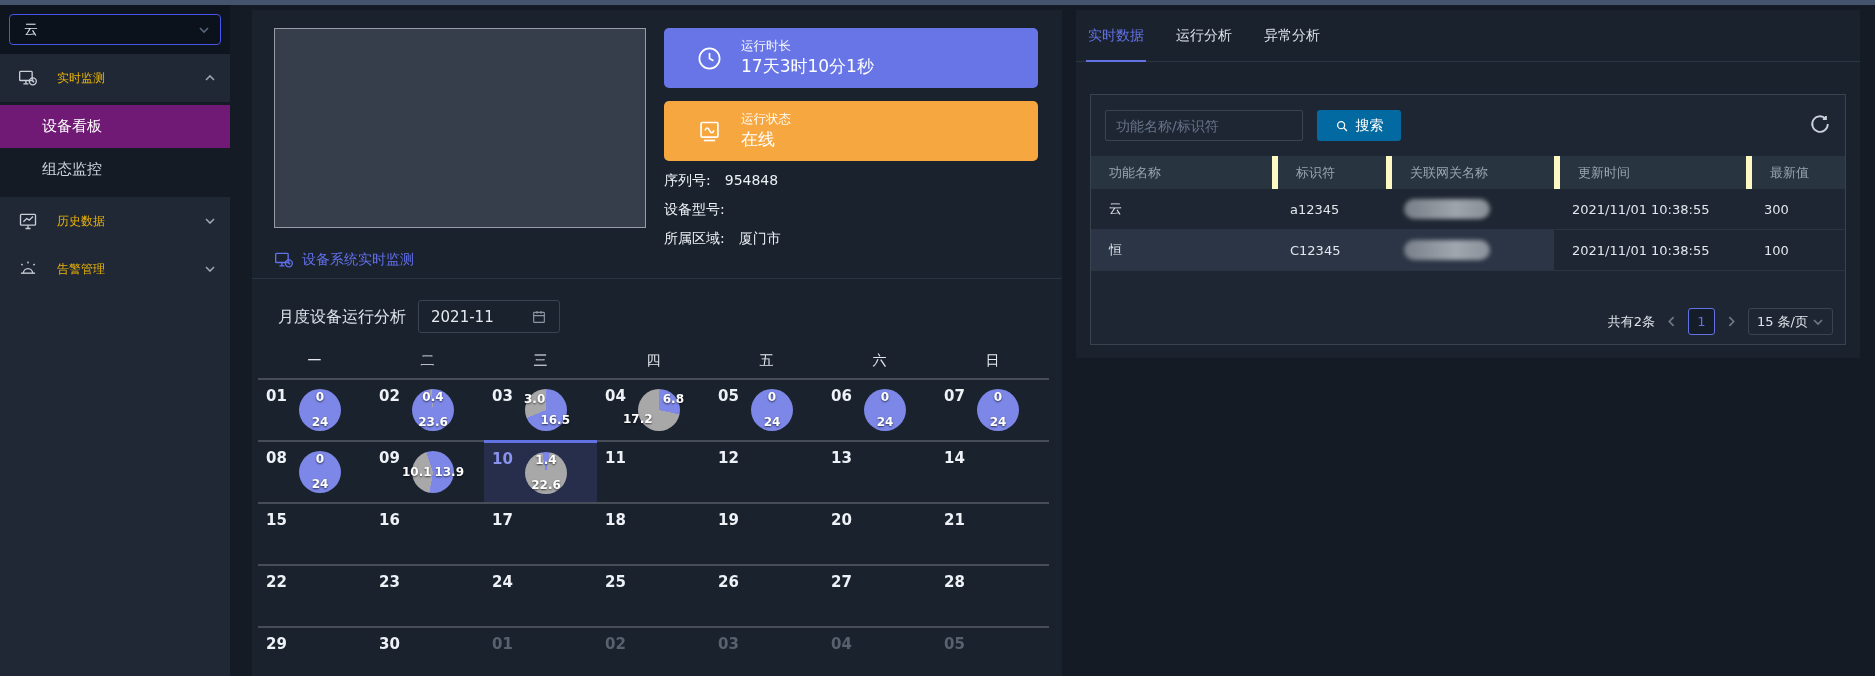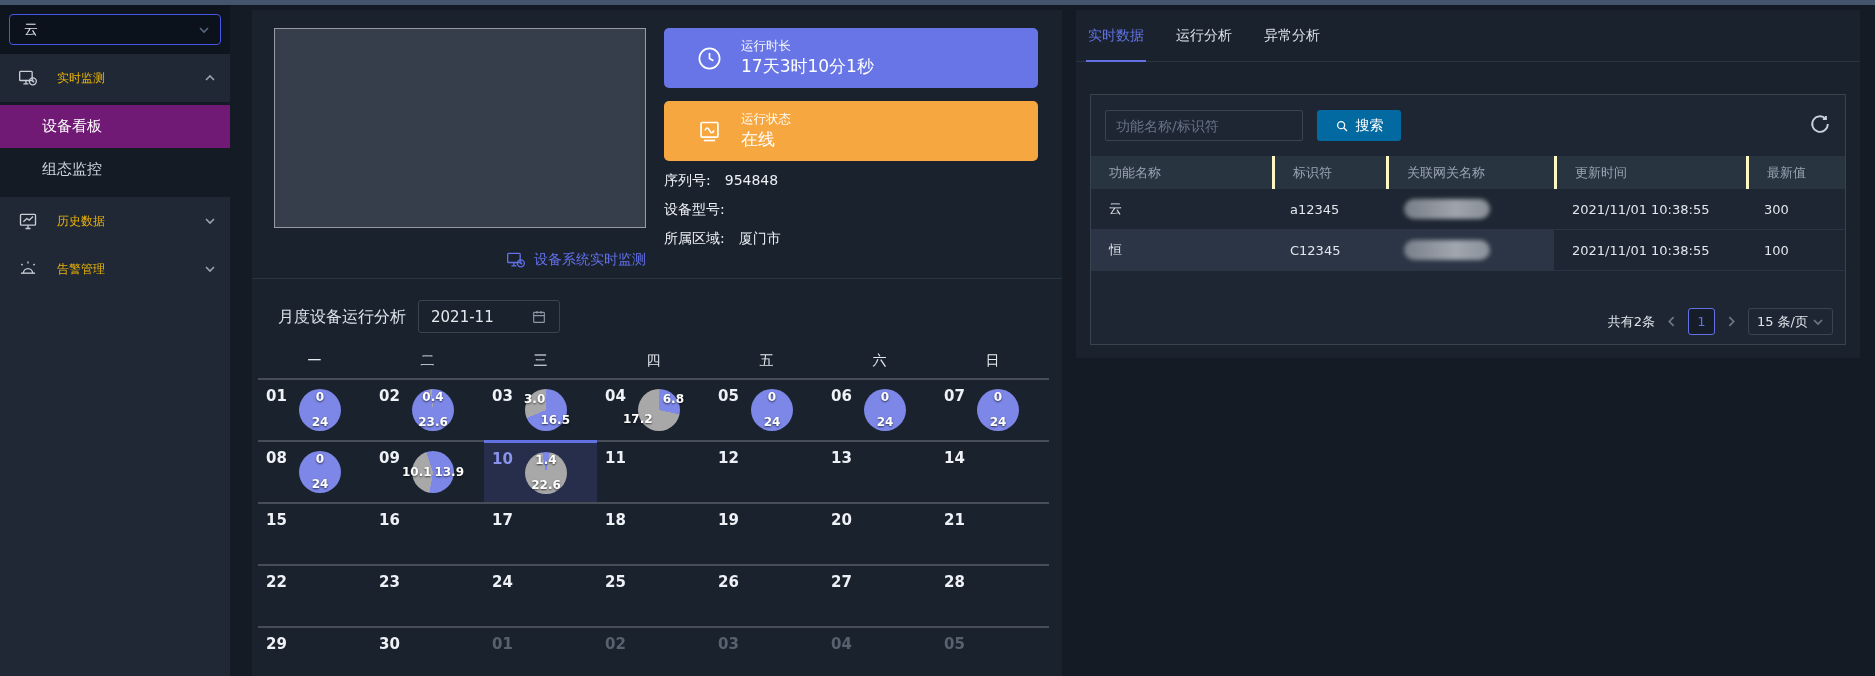--- a/index.html
+++ b/index.html
@@ -23,21 +23,21 @@
   color:#eab308;cursor:pointer}
 .menu-parent .mi-icon{width:22px;margin:0 17px 0 18px;color:#c9ced7}
 .menu-parent .chev{position:absolute;right:14px;color:#9aa3b2}
 .submenu{background:#141b25;padding:3px 0 6px 0}
 .submenu-item{height:43px;line-height:43px;padding-left:42px;font-size:15px;color:#ced4dc;cursor:pointer}
 .submenu-item.active{background:#701a75;color:#fff}
 
 
 #main-card{position:absolute;left:252px;top:10px;width:810px;height:666px;background:#1a222e;overflow:hidden}
 #img-ph{left:22px;top:18px;width:372px;height:200px;background:#353e4a;border:1px solid #979ca4}
-#sys-link{left:22px;top:240px;width:372px;display:flex;justify-content:flex-end;align-items:center;
+#sys-link{left:22px;top:240px;width:372px;display:flex;justify-content:flex-start;align-items:center;
   gap:8px;color:#6270ea;font-size:14px;cursor:pointer}
 #stats{left:412px;top:18px;width:374px}
 .stat-card{height:60px;border-radius:5px;margin-bottom:13px;display:flex;align-items:center;
   padding-left:32px;gap:18px;color:#fff}
 .sc-text{display:flex;flex-direction:column;}
 .sc-label{font-size:12.5px;opacity:.96}
 .sc-value{font-size:17px}
 #info{left:412px;top:162px;font-size:14px;color:#edf0f4}
 .info-line{margin-bottom:11px;display:flex}
 .info-label{margin-right:14px}
@@ -78,21 +78,21 @@
   border:1px solid #3a4450;border-radius:2px;color:#dfe4ea;font-size:14px;padding:0 10px;font-family:inherit}
 #search-input::placeholder{color:#68738a}
 #search-btn{position:absolute;left:226px;top:15px;width:84px;height:31px;background:#0369a1;border:none;
   border-radius:3px;color:#fff;font-size:14px;display:flex;align-items:center;justify-content:center;
   gap:7px;cursor:pointer;font-family:inherit}
 #refresh{position:absolute;right:14px;top:18px;color:#ccd2da;cursor:pointer}
 #tbl{position:absolute;left:0;top:61px;width:754px}
 .t-head{display:grid;grid-template-columns:181px 114px 168px 192px 99px;height:33px;background:#293441;
   color:#9aa4b2;font-size:13px}
 .t-head .th{padding-left:18px;display:flex;align-items:center}
-.t-head .th + .th{border-left:3px solid #fef9c3}
+.t-head .th + .th{border-left:6px solid #fef9c3}
 .t-row{display:grid;grid-template-columns:181px 114px 168px 192px 99px;height:41px;font-size:13px;
   color:#e2e7ed;border-bottom:1px solid #2a3442;cursor:pointer}
 .t-row .td{padding-left:18px;display:flex;align-items:center;height:100%}
 .t-row.hl .td.hl-bg{background:#2b3545}
 .redact{width:86px;height:20px;border-radius:10px;opacity:.85;filter:blur(2px);
   background:linear-gradient(90deg,#878d96,#b6bbc2 60%,#9aa0a8)}
 #pager{position:absolute;right:12px;bottom:9px;display:flex;align-items:center;gap:10px;
   font-size:13px;color:#dfe4ea}
 .pg-arrow{color:#6c7888;cursor:pointer;display:flex}
 #pg-current{width:27px;height:27px;border:1px solid #6372e2;border-radius:3px;color:#6372e2;

